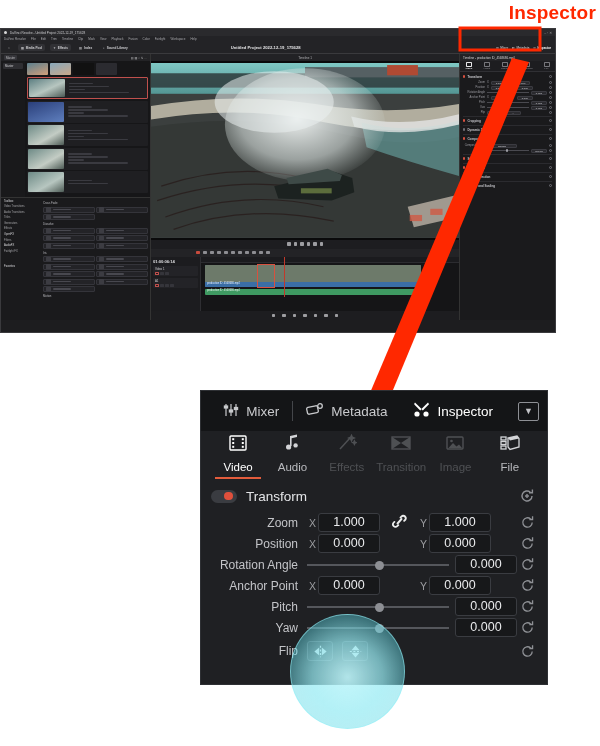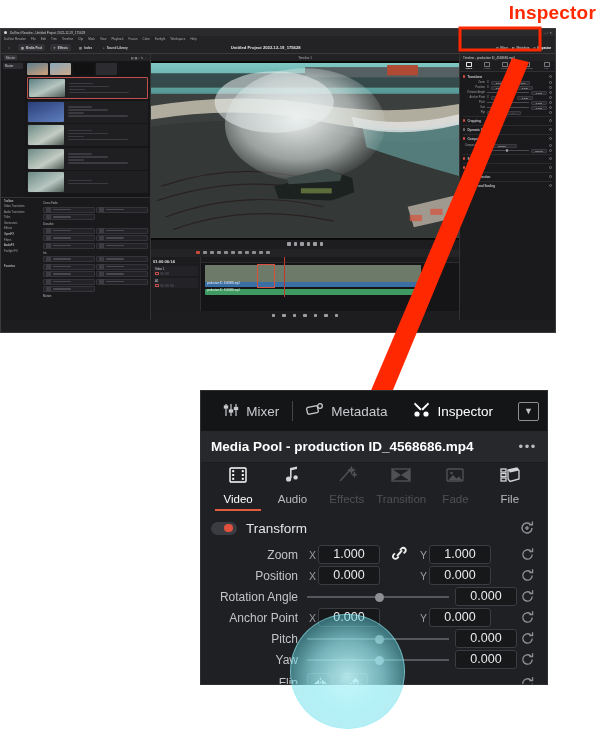--- a/index.html
+++ b/index.html
@@ -670,24 +670,20 @@
             <circle cx="4" cy="13" r="2.6"></circle>
             <circle cx="13" cy="13" r="2.6"></circle>
           </svg>
         </span>
         <span>Inspector</span>
       </span>
 
       <span class="insp-caret">▼</span>
     </div>
 
-    <div class="insp-title-row">
-      <span class="insp-title">Media Pool - production ID_4568686.mp4</span>
-      <span class="insp-dots">•••</span>
-    </div>
 
     <div class="insp-tabs">
       <span class="insp-tab on">
         <span class="ico">
           <svg width="20" height="18" viewBox="0 0 20 18" fill="none" stroke="#ffffff" stroke-width="1.4">
             <rect x="2" y="2" width="16" height="14" rx="1"></rect>
             <rect x="4.2" y="4.2" width="2" height="2" fill="#fff" stroke="none"></rect>
             <rect x="4.2" y="8" width="2" height="2" fill="#fff" stroke="none"></rect>
             <rect x="4.2" y="11.8" width="2" height="2" fill="#fff" stroke="none"></rect>
             <rect x="13.8" y="4.2" width="2" height="2" fill="#fff" stroke="none"></rect>
@@ -733,21 +729,21 @@
       </span>
 
       <span class="insp-tab off">
         <span class="ico">
           <svg width="22" height="18" viewBox="0 0 22 18" fill="none" stroke="#5e6064" stroke-width="1.4">
             <rect x="3" y="3" width="16" height="12" rx="1"></rect>
             <circle cx="7.5" cy="7" r="1.3" fill="#5e6064" stroke="none"></circle>
             <path d="M4.5 14 L9 9 L12.5 12.5 L15 10.5 L18 14 Z" fill="#5e6064" stroke="none"></path>
           </svg>
         </span>
-        <span class="tl">Fade</span>
+        <span class="tl">Image</span>
       </span>
 
       <span class="insp-tab">
         <span class="ico">
           <svg width="22" height="18" viewBox="0 0 22 18" fill="none" stroke="#d3d4d7" stroke-width="1.3">
             <rect x="2" y="3" width="5" height="3"></rect>
               <rect x="2" y="7.5" width="5" height="3"></rect>
               <rect x="2" y="12" width="5" height="3"></rect>
             <path d="M9 4 L18 2 L20 4.5 L20 13 L11 15.5 L9 13 Z" fill="none"></path>
             <path d="M9 4 L18 2 L20 4.5 L11 6.5 Z" fill="#d3d4d7" stroke="none"></path>

